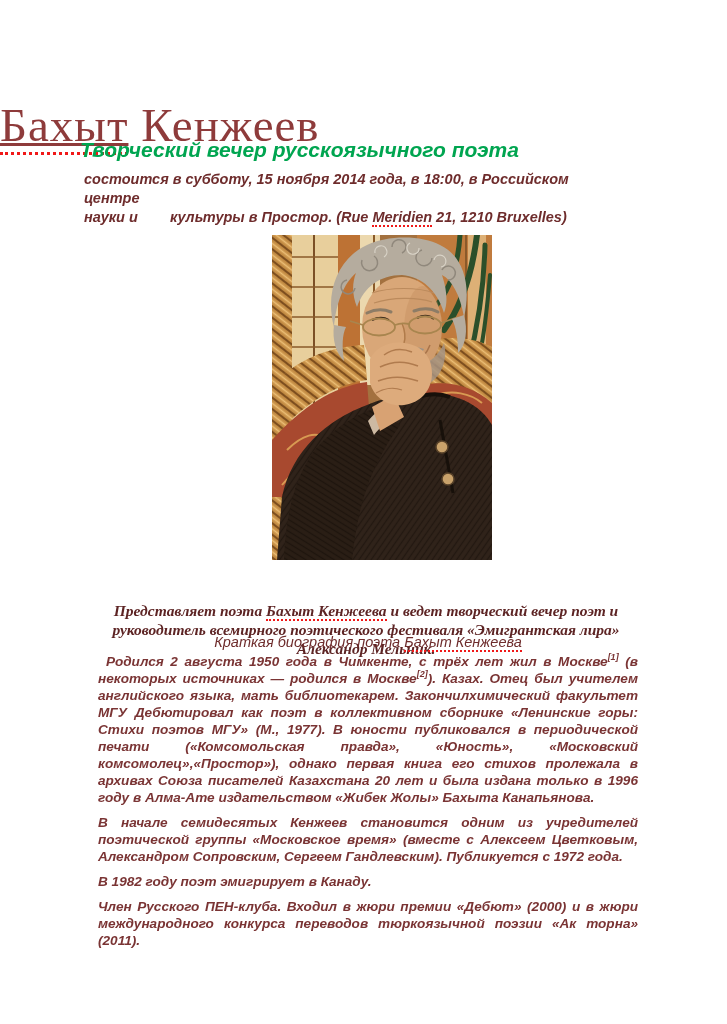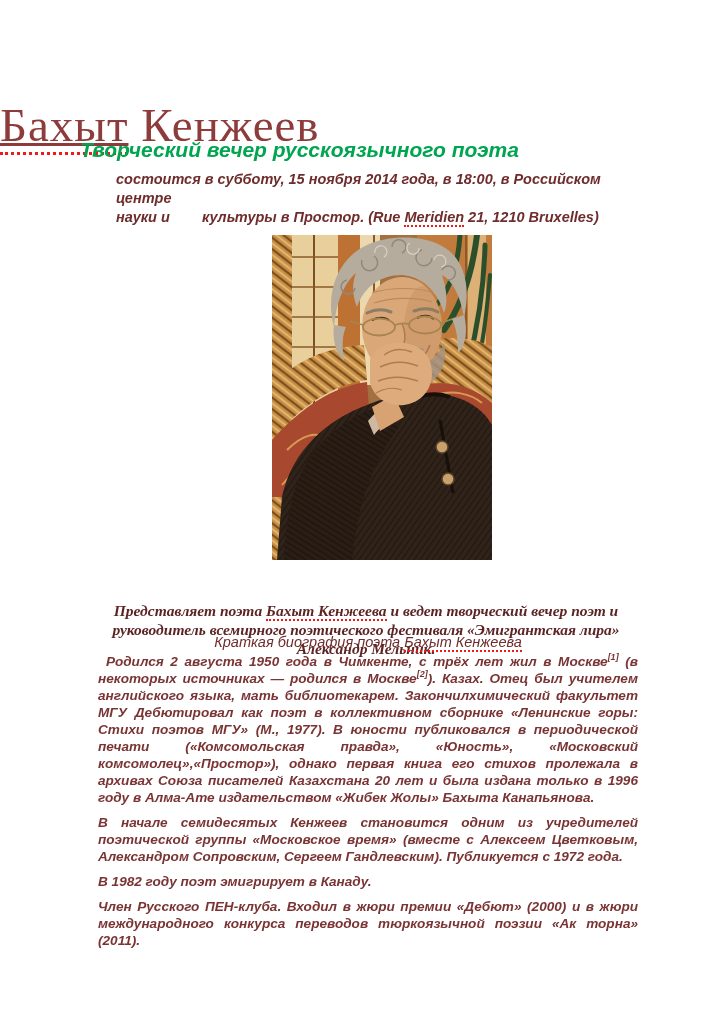--- a/index.html
+++ b/index.html
@@ -17,21 +17,21 @@
     text-decoration:underline;
     text-decoration-thickness:3px;
     border-bottom:3px dotted #f01818;
     padding-bottom:1px;
   }
   .subtitle{
     position:absolute;top:137px;left:0;width:599px;text-align:center;
     font-weight:bold;font-style:italic;font-size:21px;line-height:26px;color:#00a550;
   }
   .event-info{
-    position:absolute;top:170px;left:116px;width:540px;
+    position:absolute;top:170px;left:84px;width:540px;
     font-weight:bold;font-style:italic;font-size:14.5px;line-height:19px;color:#6e2c2c;
     white-space:pre-wrap;
   }
   .sq{border-bottom:2px dotted #f01818;padding-bottom:0px;}
   
   .photo{position:absolute;top:235px;left:272px;width:220px;height:325px;}
   .photo svg{display:block;}
   
   .presenter{
     position:absolute;top:601px;left:88px;width:556px;text-align:center;

